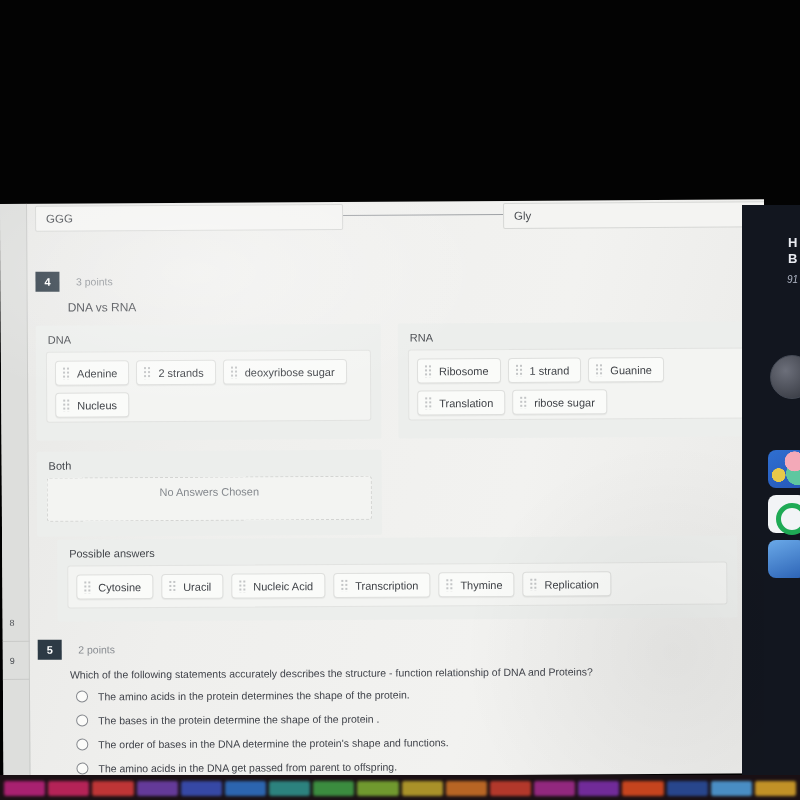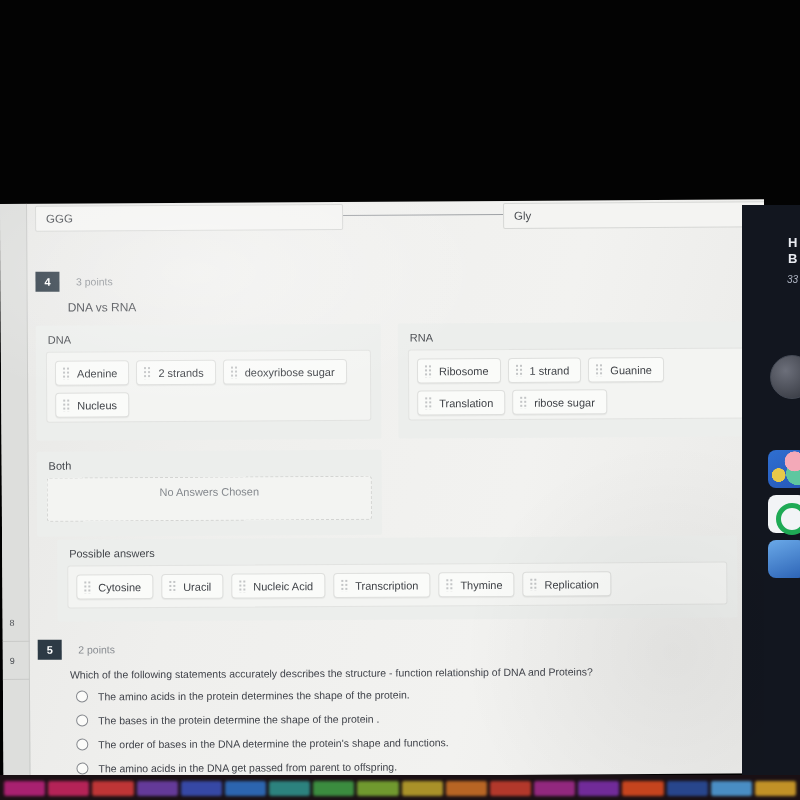--- a/index.html
+++ b/index.html
@@ -411,21 +411,21 @@
   <div class="glare"></div>
 
   <svg class="cursor" width="16" height="20" viewBox="0 0 16 20" style="left: 483px; top: 628px;">
     <path d="M1 1 L1 15 L5 11.5 L7.5 17 L10 16 L7.5 10.8 L12.5 10.8 Z" fill="#2b2b2b" stroke="#111" stroke-width=".6"></path>
   </svg>
 
   <div class="phone">
     <div class="phone-lock">
       <div class="pl-l1">H</div>
       <div class="pl-l2">B</div>
-      <div class="pl-time">33</div>
+      <div class="pl-time">91</div>
     </div>
     <div class="phone-avatar"></div>
     <div class="phone-apps">
       <div class="app-icon app-photos"></div>
       <div class="app-icon app-whatsapp"></div>
       <div class="app-icon app-blue"></div>
     </div>
   </div>
 
   <div class="bottom-keyboard">

